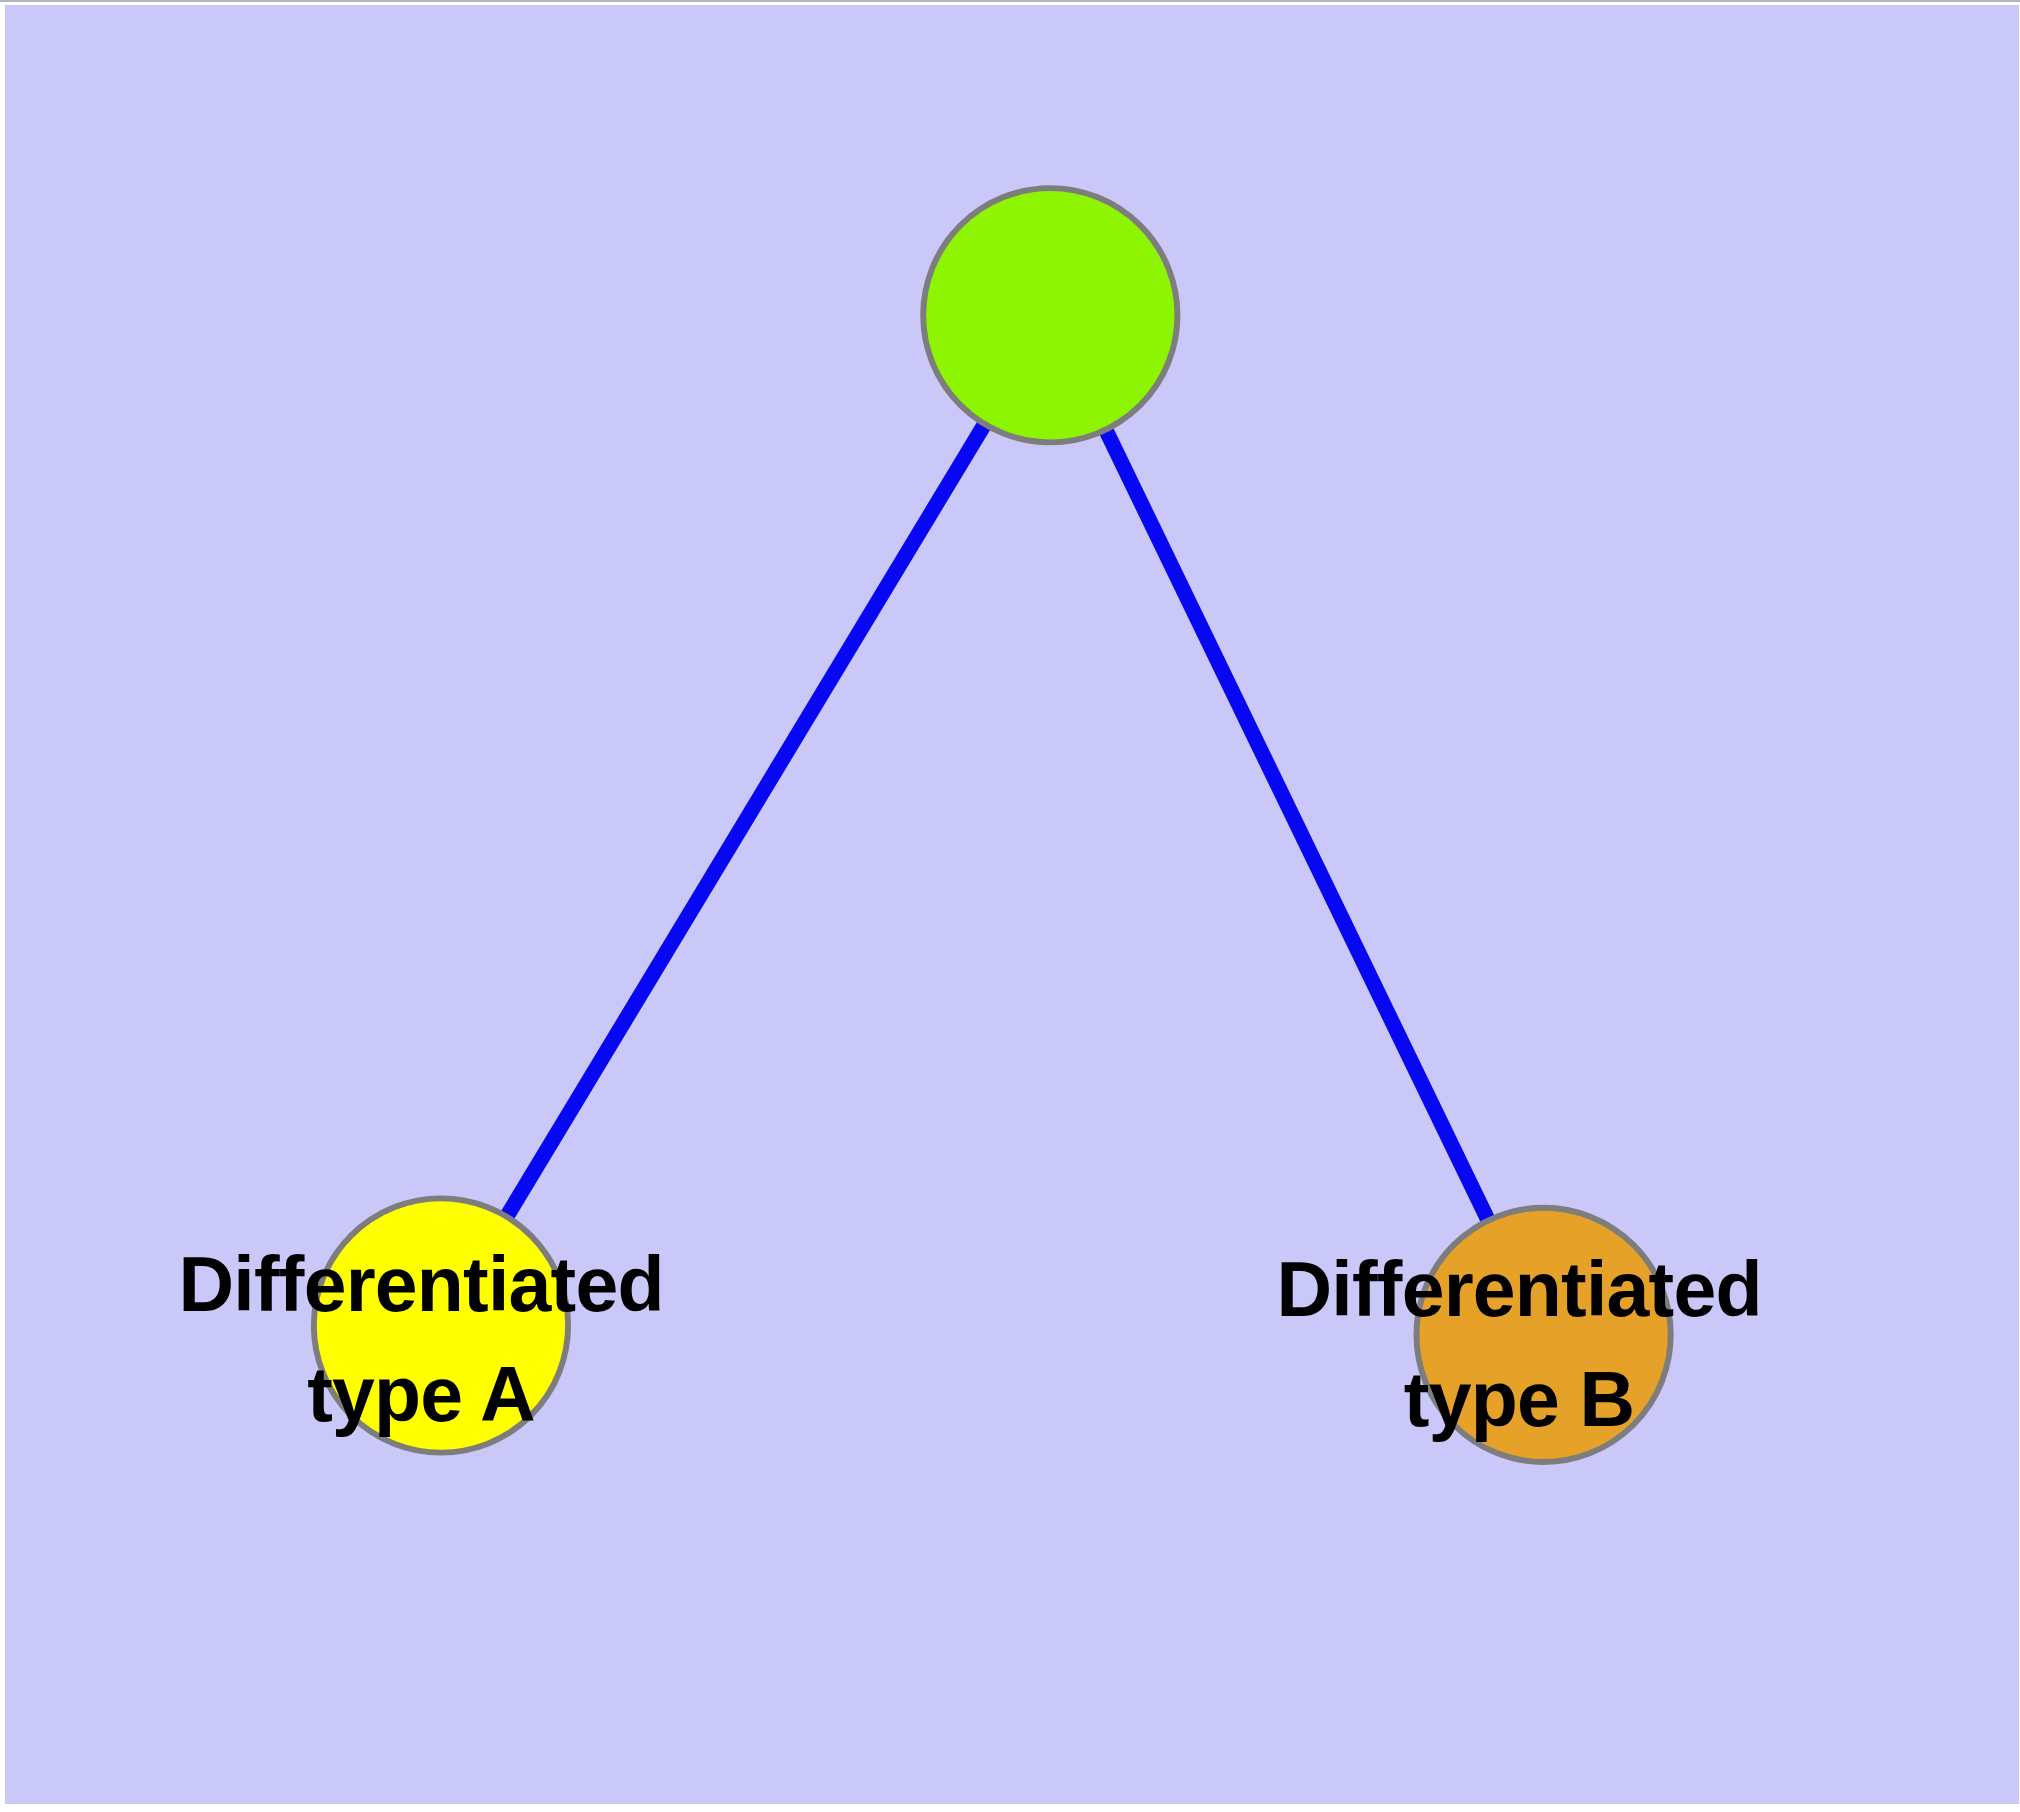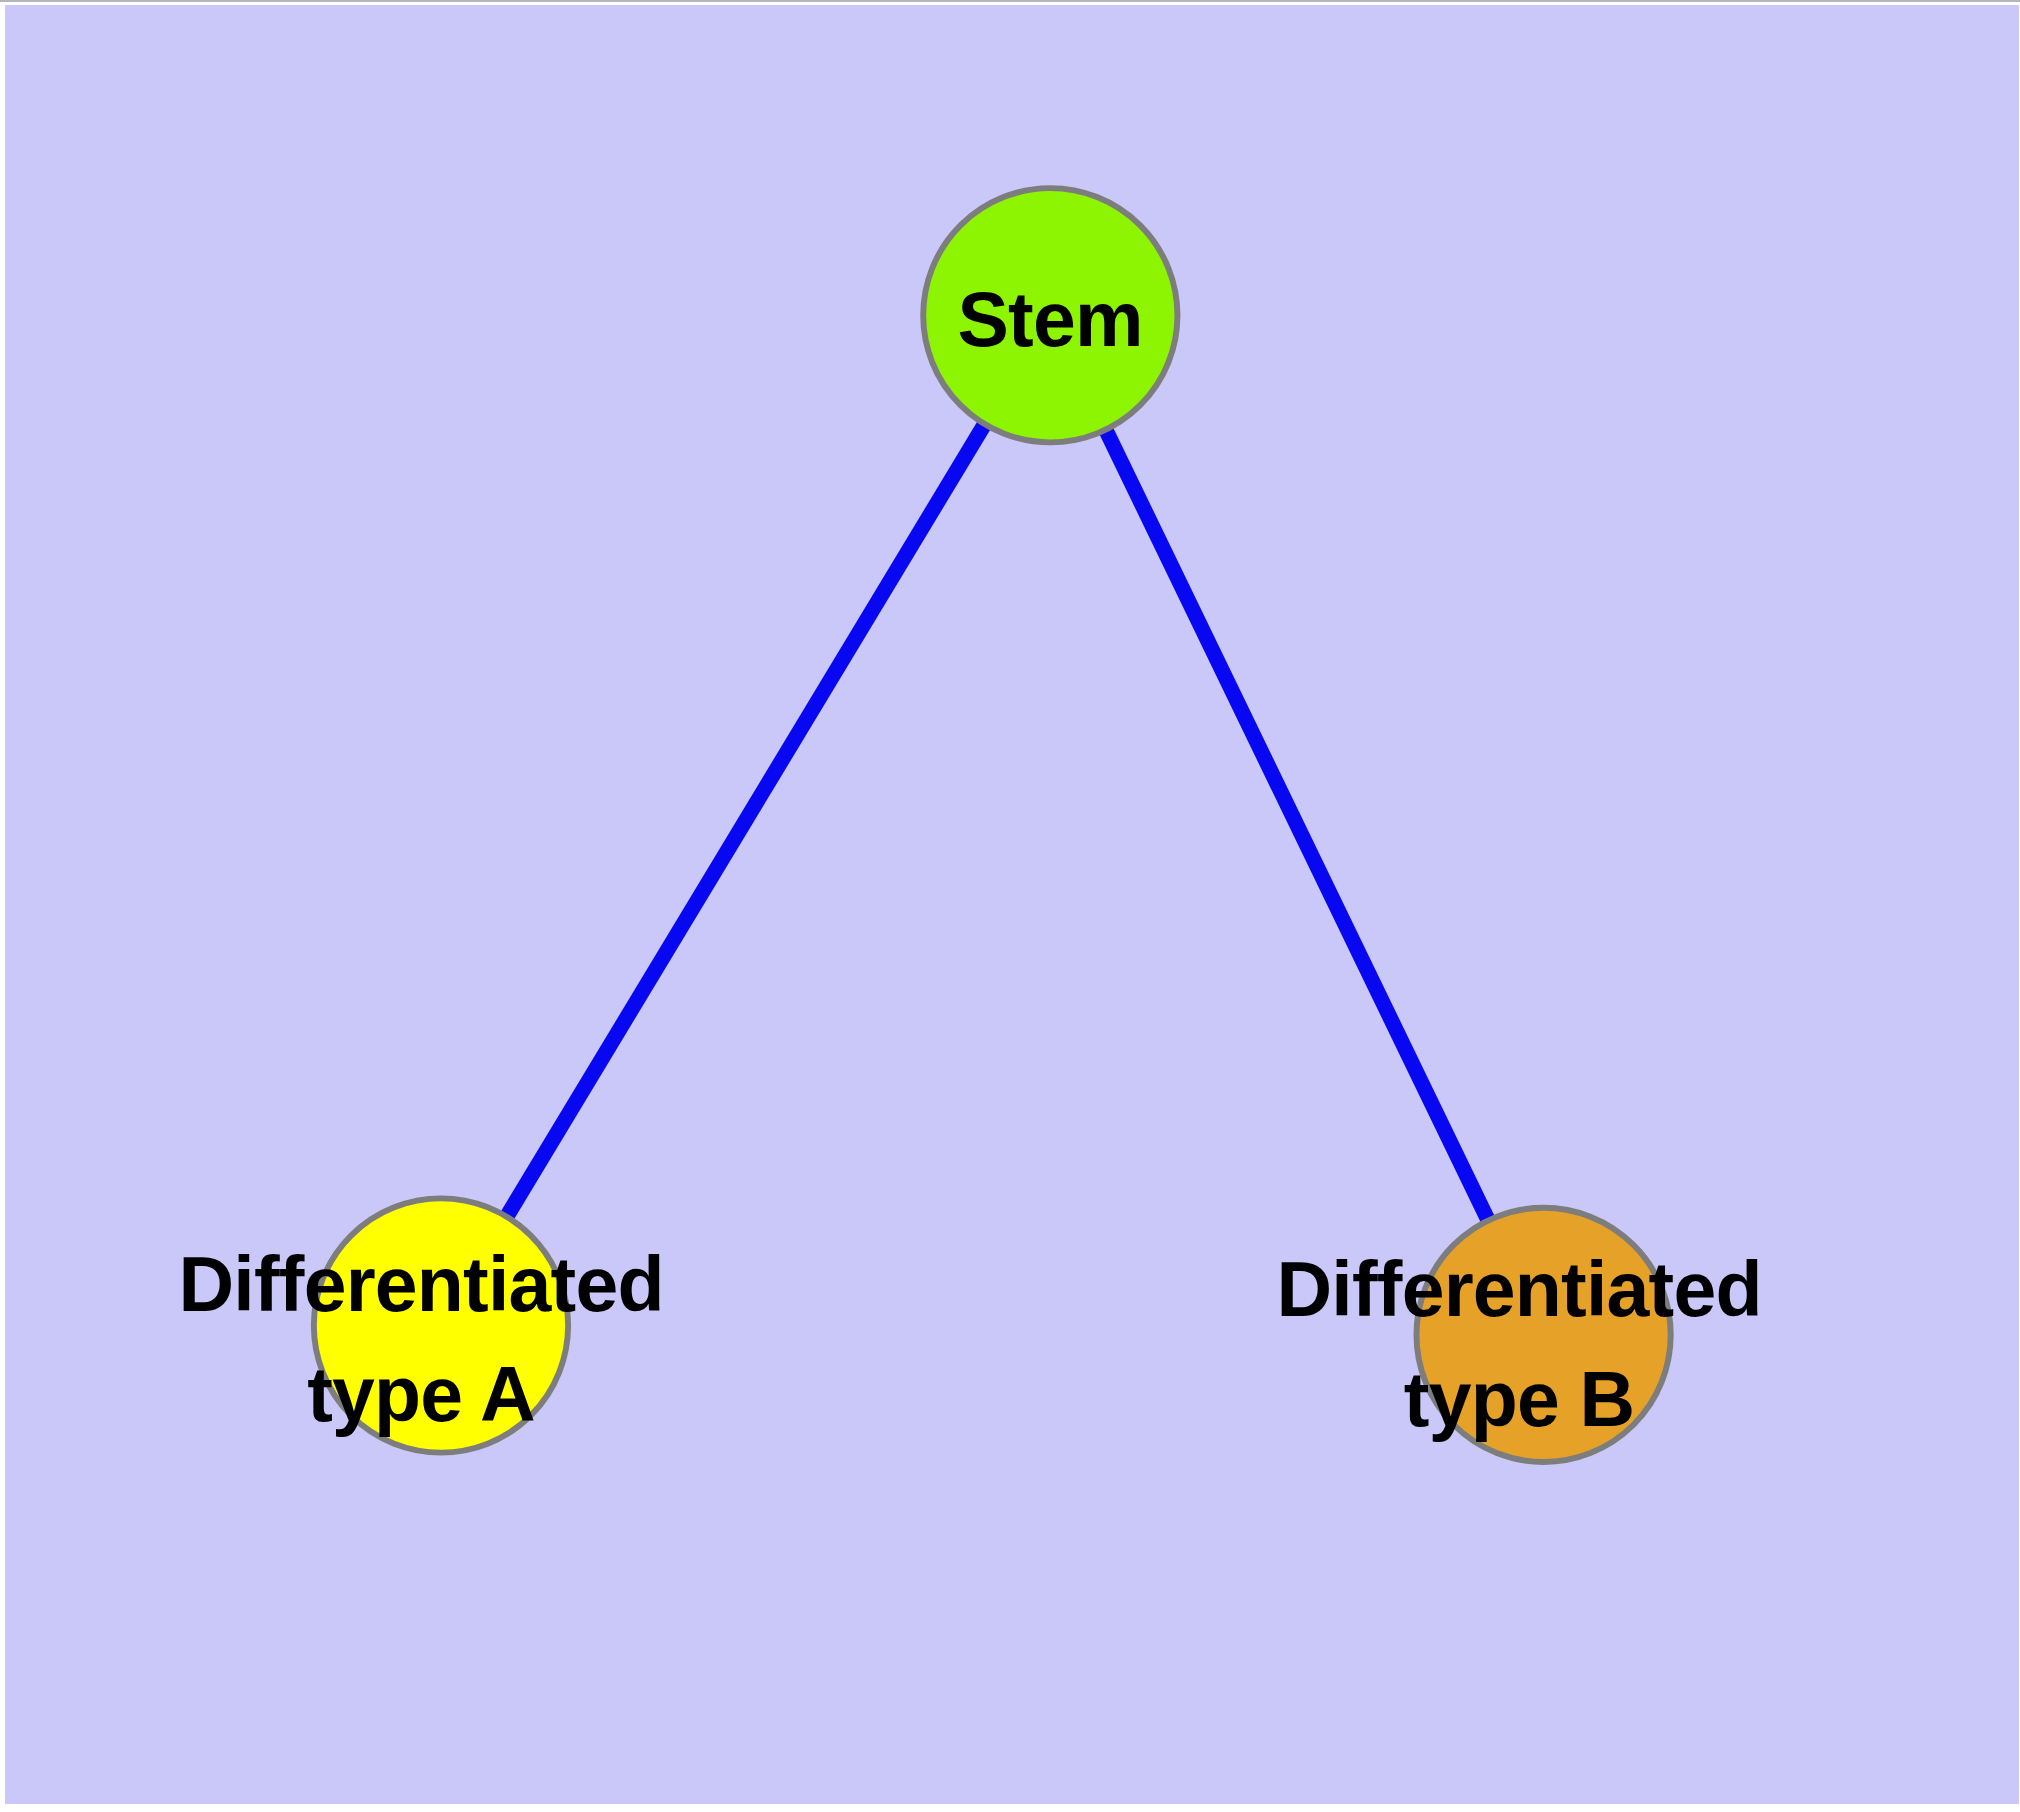--- a/index.html
+++ b/index.html
@@ -56,21 +56,20 @@
     <svg id="graph-svg" viewBox="0 0 2384 2138" xmlns="http://www.w3.org/2000/svg">
 
       <line x1="1239" y1="372" x2="520" y2="1564" stroke="#0707f2" stroke-width="18"></line>
       <line x1="1239" y1="372" x2="1821" y2="1575" stroke="#0707f2" stroke-width="18"></line>
 
       <circle cx="1239" cy="372" r="150" fill="#8df402" stroke="#7d7d7d" stroke-width="7"></circle>
       <circle cx="520" cy="1564" r="150" fill="#ffff00" stroke="#7d7d7d" stroke-width="7"></circle>
       <circle cx="1821" cy="1575" r="150" fill="#e6a228" stroke="#7d7d7d" stroke-width="7"></circle>
     </svg>
 
-    <div class="node-label" style="left: 1045px; top: 314px;">Stem</div>
 
     <div class="node-label" style="left: 416px; top: 1334px;">Differentiated
 type A</div>
 
     <div class="node-label" style="left: 1514px; top: 1339px;">Differentiated
 type B</div>
 
   </div>
   <div id="top-hairline"></div>
 </div>

